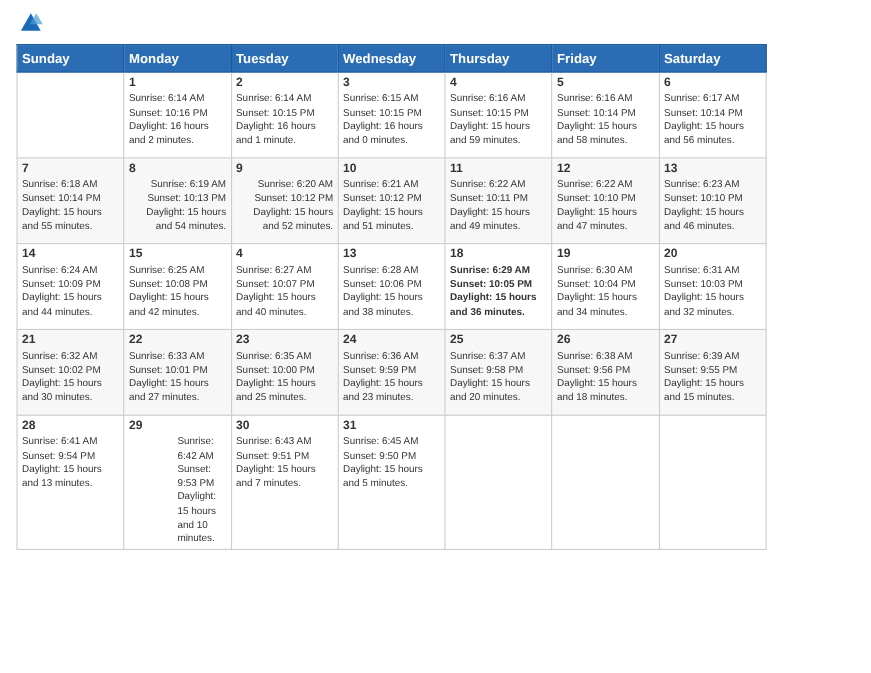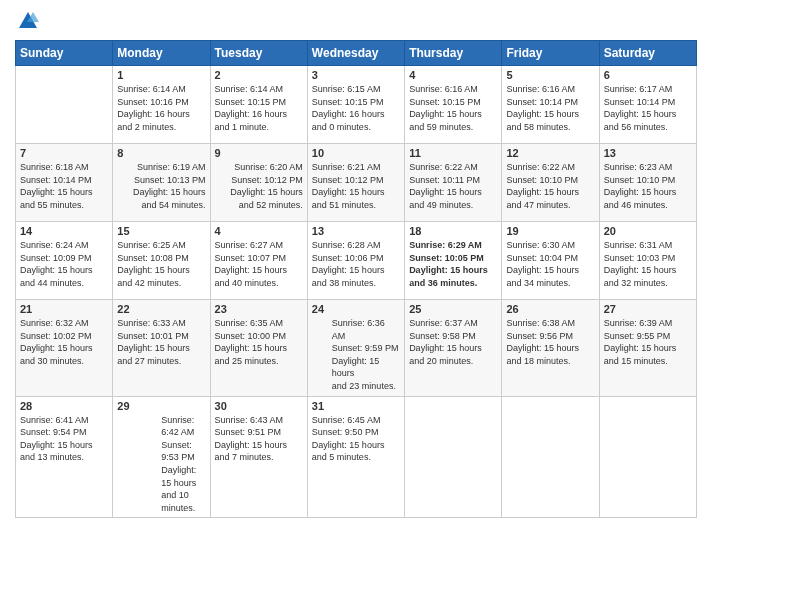--- a/index.html
+++ b/index.html
@@ -289,21 +289,21 @@
           </td>
           <td>
             <span class="day-number">23</span>
             <div class="day-info" style="white-space: pre-line;">Sunrise: 6:35 AM
 Sunset: 10:00 PM
 Daylight: 15 hours
 and 25 minutes.</div>
           </td>
           <td>
             <span class="day-number">24</span>
-            <div class="day-info" style="white-space: pre-line; margin-left: 20px;">Sunrise: 6:36 AM
+            <div class="day-info" style="white-space: pre-line;">Sunrise: 6:36 AM
 Sunset: 9:59 PM
 Daylight: 15 hours
 and 23 minutes.</div>
           </td>
           <td>
             <span class="day-number">25</span>
             <div class="day-info" style="white-space: pre-line;">Sunrise: 6:37 AM
 Sunset: 9:58 PM
 Daylight: 15 hours
 and 20 minutes.</div>

